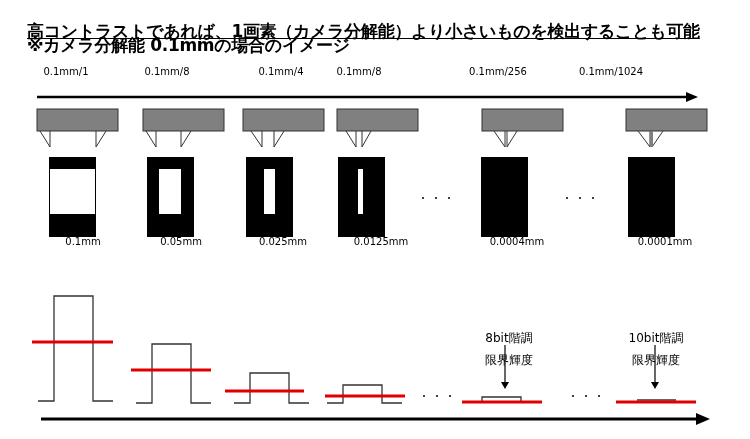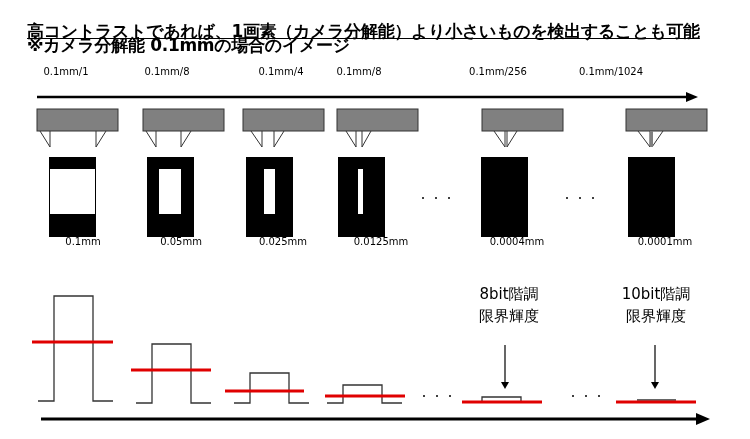--- a/index.html
+++ b/index.html
@@ -3,21 +3,21 @@
 <meta charset="utf-8">
 <style>
   html, body { margin:0; padding:0; background:#ffffff; }
   #stage { position:relative; width:750px; height:439px; overflow:hidden; background:#ffffff; font-family:"DejaVu Sans", "Liberation Sans", sans-serif; color:#000; }
   .title { position:absolute; left:27px; font-size:17px; font-weight:bold; white-space:nowrap; letter-spacing:-0.3px; }
   .t1 { top:20px;text-decoration:underline; }
   .t2 { top:34px;text-align:right; }
   .lbl { position:absolute; font-size:10px; white-space:nowrap; transform:translateX(-50%); }
   .top-lbl { top:66px; }
   .size-lbl { top:236px;margin-left:11px; }
-  .bit-lbl { position:absolute; font-size:15px; line-height:22px; white-space:nowrap; transform:translateX(-50%); text-align:center; }
+  .bit-lbl { position:absolute; font-size:12px; line-height:22px; white-space:nowrap; transform:translateX(-50%); text-align:center;margin-top:44px; }
   svg { position:absolute; left:0; top:0; }
 </style>
 </head>
 <body>
 
 <div id="stage">
 
   <div class="title t1">高コントラストであれば、1画素（カメラ分解能）より小さいものを検出することも可能</div>
   <div class="title t2">※カメラ分解能 0.1mmの場合のイメージ</div>
 

